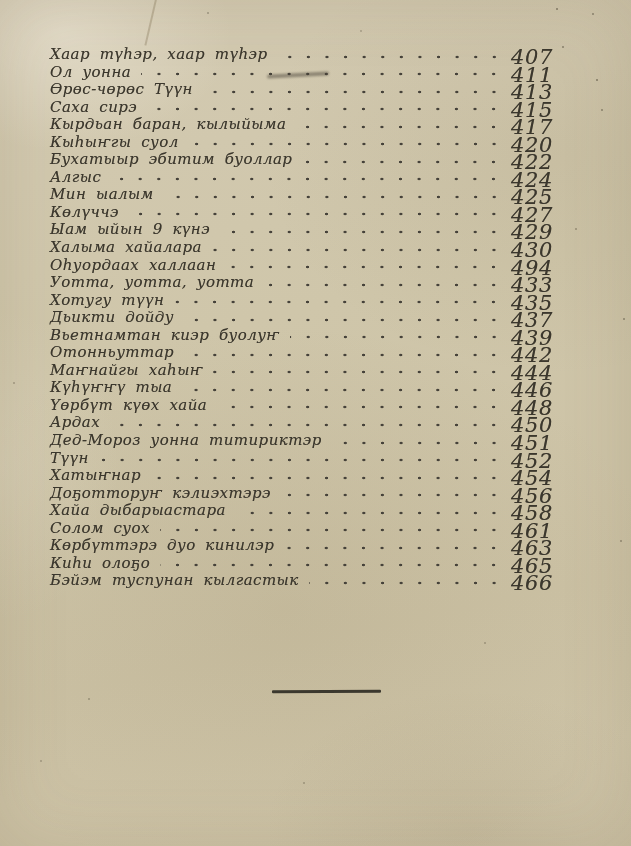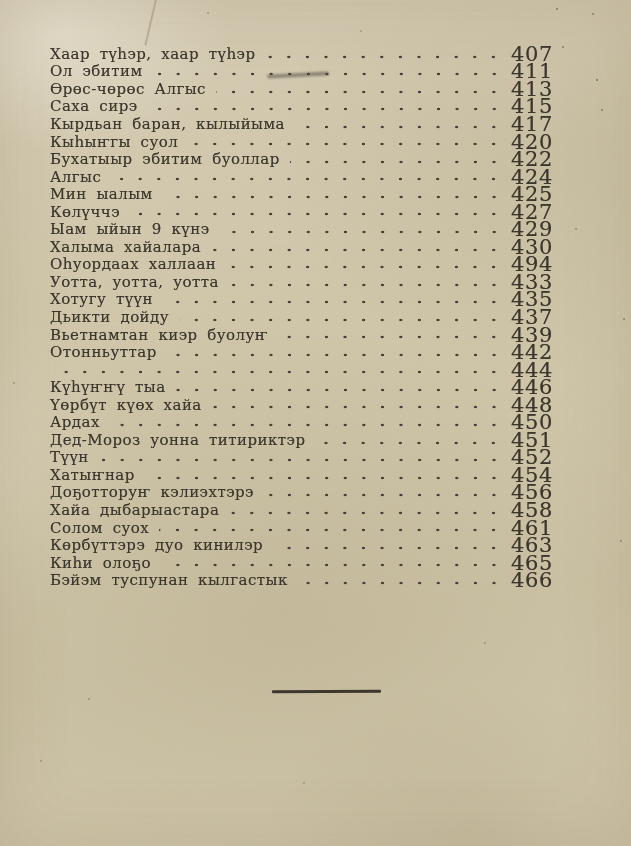--- a/index.html
+++ b/index.html
@@ -30,22 +30,23 @@
     color: var(--ink);
   }
   .toc {
     position: absolute;
     left: 50px;
     top: 45px;
     width: 503px;
   }
   .row {
     display: flex;
-    align-items: center;
+    align-items: flex-start;
     height: 17.55px;
+    font-style: italic;
   }
   .title {
     white-space: pre;
     font-size: 15px;
     letter-spacing: 0.45px;
     word-spacing: 4.5px;
     text-shadow: 0 0 0.5px rgba(62, 57, 45, 0.55);
   }
   .leader {
     flex: 1;
@@ -130,27 +131,27 @@
   <div class="toc">
 
       <div class="row">
         <span class="title">Хаар түһэр, хаар түһэр</span>
         <span class="leader"></span>
         <span class="num">407</span>
       </div>
 
 
       <div class="row">
-        <span class="title">Ол эбитим</span>
+        <span class="title">Ол уонна</span>
         <span class="leader"></span>
         <span class="num">411</span>
       </div>
 
       <div class="row">
-        <span class="title">Өрөс-чөрөс Алгыс</span>
+        <span class="title">Өрөс-чөрөс Түүн</span>
         <span class="leader"></span>
         <span class="num">413</span>
       </div>
 
       <div class="row">
         <span class="title">Саха сирэ</span>
         <span class="leader"></span>
         <span class="num">415</span>
       </div>
 
@@ -232,20 +233,21 @@
         <span class="num">439</span>
       </div>
 
       <div class="row">
         <span class="title">Отонньуттар</span>
         <span class="leader"></span>
         <span class="num">442</span>
       </div>
 
       <div class="row">
+        <span class="title">Маҥнайгы хаһыҥ</span>
         <span class="leader"></span>
         <span class="num">444</span>
       </div>
 
       <div class="row">
         <span class="title">Күһүҥҥү тыа</span>
         <span class="leader"></span>
         <span class="num">446</span>
       </div>
 

